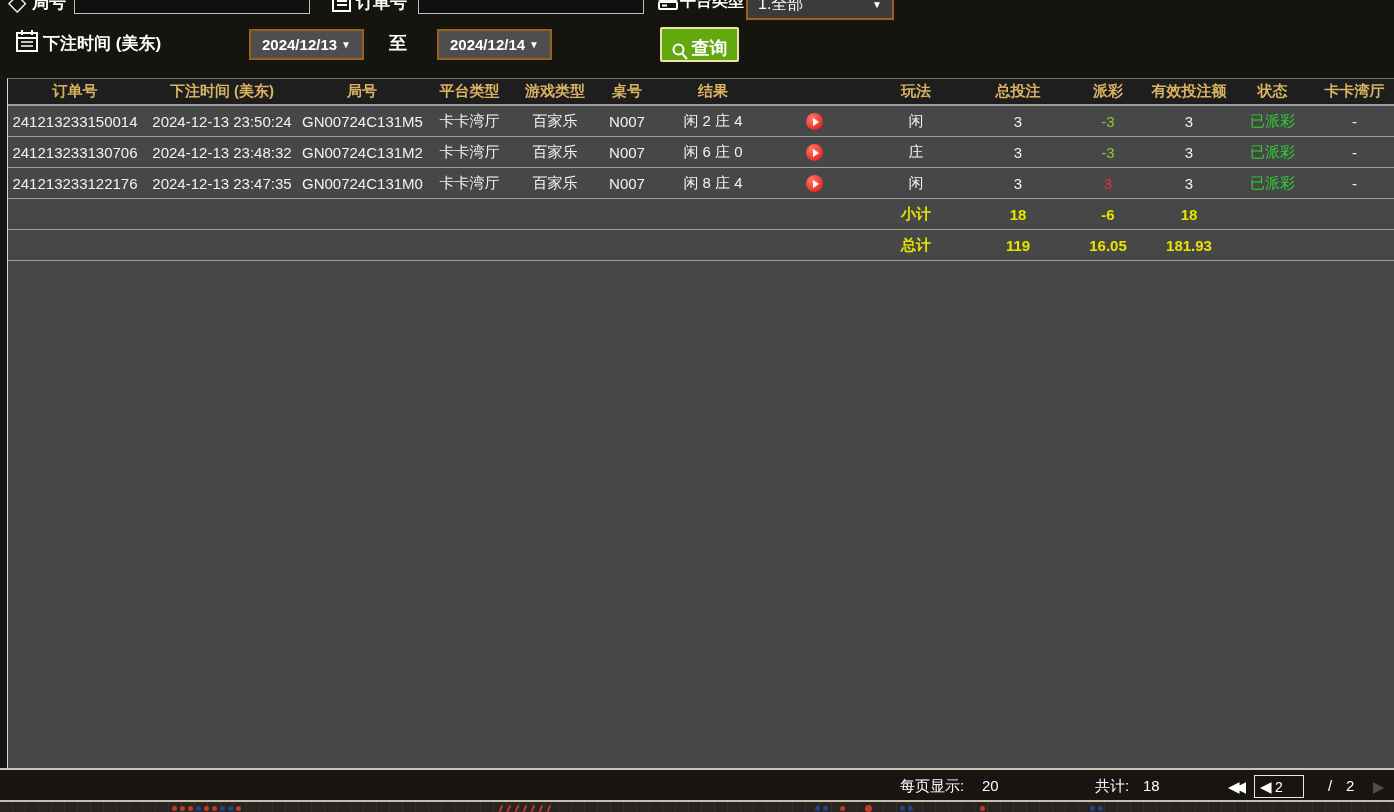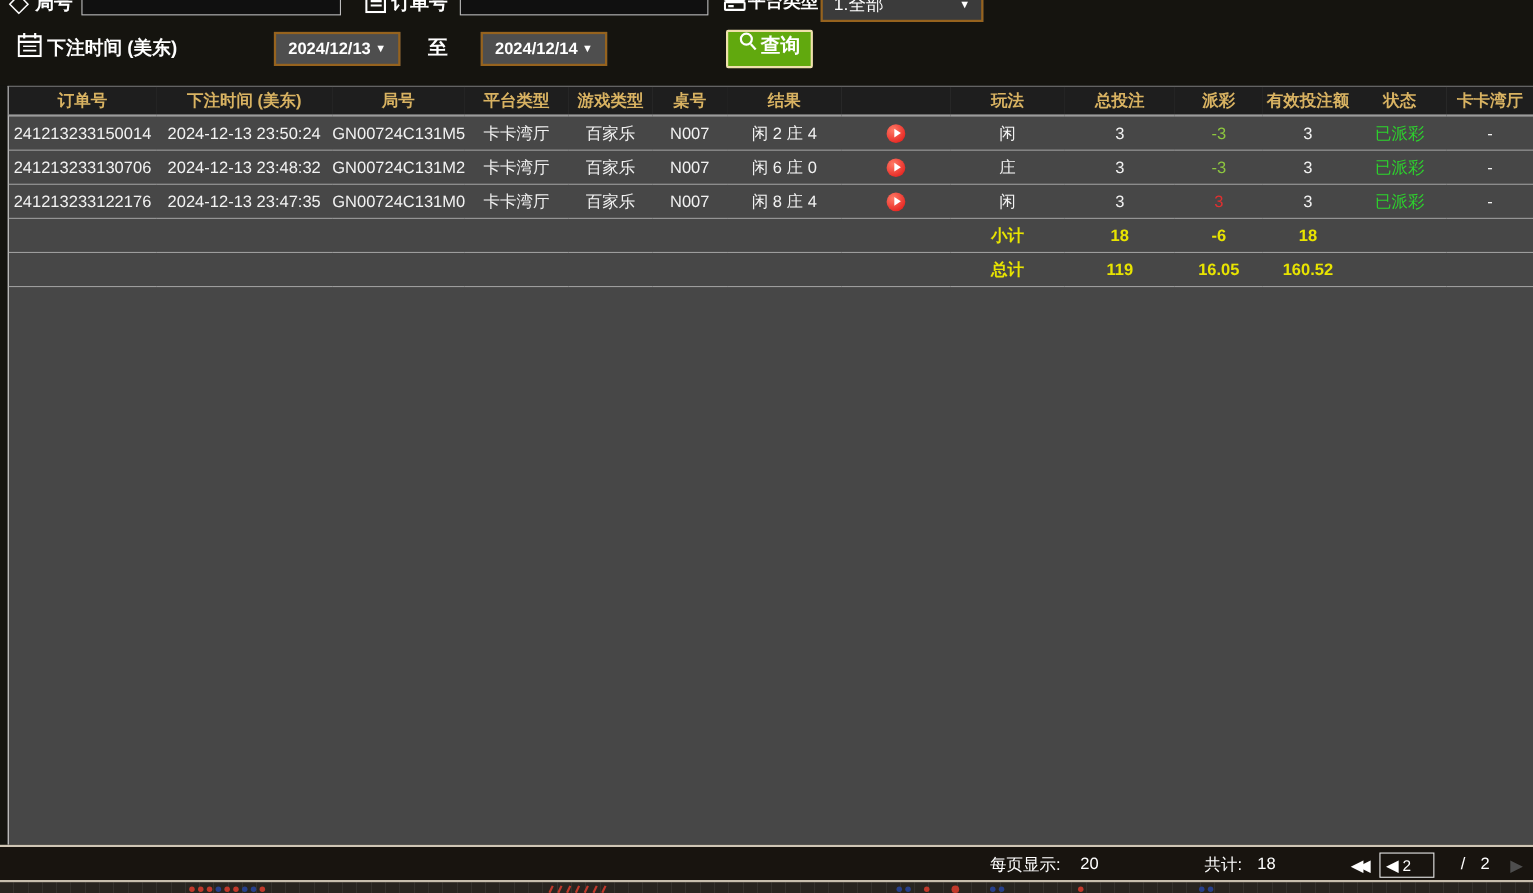--- a/index.html
+++ b/index.html
@@ -17,21 +17,21 @@
           font-size:15px;padding:0 6px;outline:none;}
   .selectbox{position:absolute;height:32px;background:#3b3b3b;border:2px solid #96631e;
              display:flex;align-items:center;padding:0 10px;font-size:16px;color:#fff;cursor:pointer;}
   .selectbox .caret{position:absolute;right:10px;font-size:10px;}
   .datebox{position:absolute;height:31px;width:115px;background:#4e4e4e;border:2px solid #96631e;
            display:flex;align-items:center;justify-content:center;gap:4px;
            font-size:15px;font-weight:bold;color:#fff;cursor:pointer;}
   .datebox .caret{font-size:10px;}
   .searchbtn{position:absolute;left:660px;top:27px;width:79px;height:35px;
              background:#61a90e;border:2px solid #efe0ac;border-radius:2px;
-             display:flex;align-items:flex-start;justify-content:center;gap:3px;
+             display:flex;align-items:flex-end;justify-content:center;gap:3px;
              color:#fff;font-size:18px;font-weight:bold;cursor:pointer;padding:0;}
   
   .panel{position:absolute;left:7px;top:78px;width:1387px;height:690px;background:#474747;
          border-left:1px solid #d6d6d6;border-top:1px solid #6f6f6f;box-sizing:border-box;}
   table{width:1386px;border-collapse:collapse;table-layout:fixed;}
   th{height:25px;background:#1e1e1e;color:#d9b362;font-size:15px;font-weight:bold;
      padding:0;white-space:nowrap;border-bottom:2px solid #9c9c9c;}
   td{height:30px;font-size:15px;text-align:center;padding:0;white-space:nowrap;
      color:#f2f2f2;border-bottom:1px solid #9d9d9d;}
   tr.sum td{color:#e8e400;font-weight:bold;}
@@ -230,21 +230,21 @@
       <td>18</td>
       <td>-6</td>
       <td>18</td>
       <td colspan="2"></td>
     </tr>
     <tr class="sum">
       <td colspan="8"></td>
       <td>总计</td>
       <td>119</td>
       <td>16.05</td>
-      <td>160.52</td>
+      <td>181.93</td>
       <td colspan="2"></td>
     </tr>
     <tr class="filler">
           <td colspan="14"></td>
         </tr>
   </tbody>
     </table>
 </div>
 
 <div class="footer">

